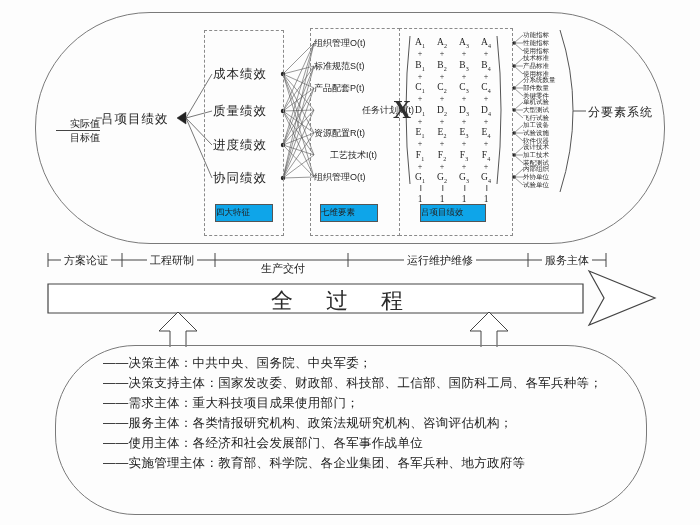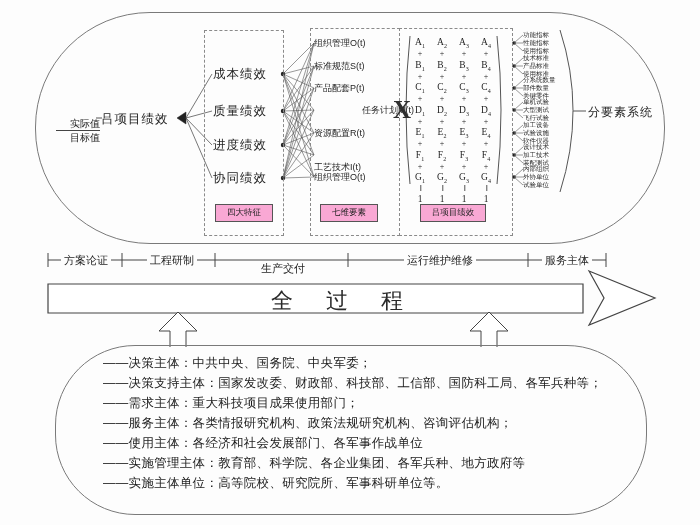--- a/index.html
+++ b/index.html
@@ -7,21 +7,21 @@
          font-family:"Liberation Sans",sans-serif;color:#222;}
   .abs{position:absolute;white-space:nowrap;}
   svg.overlay{position:absolute;left:0;top:0;pointer-events:none;}
   .stadium{position:absolute;border:1px solid #7a7a7a;background:transparent;}
   .stadium.top{left:35px;top:12px;width:628px;height:230px;border-radius:115px;}
   .stadium.bottom{left:55px;top:345px;width:590px;height:168px;border-radius:80px;}
   .dashed-box{position:absolute;border:1px dashed #8a8a8a;}
   .box1{left:204px;top:30px;width:78px;height:204px;}
   .box2{left:310px;top:28px;width:88px;height:206px;}
   .box3{left:399px;top:28px;width:112px;height:206px;}
-  .cap-box{position:absolute;border:1px solid #555;background:#f9a8d4;text-align:center;
+  .cap-box{position:absolute;border:1px solid #555;background:#0ea5e9;text-align:left;
            font-size:8.5px;line-height:15px;height:16px;color:#222;}
   #cap1{left:215px;top:204px;width:56px;}
   #cap2{left:320px;top:204px;width:56px;}
   #cap3{left:420px;top:204px;width:64px;}
   .fraction{left:56px;top:117px;width:44px;text-align:right;font-size:10px;line-height:13px;color:#222;}
   .fraction .num{border-bottom:1px solid #444;}
   .root-label{left:101px;top:111px;font-size:12.5px;letter-spacing:1px;color:#1e1e1e;}
   .perf-item{position:absolute;width:60px;text-align:left;font-size:12.5px;letter-spacing:1px;color:#1e1e1e;white-space:nowrap;}
   .elem-item{position:absolute;left:314px;font-size:9px;line-height:12px;color:#1e1e1e;white-space:nowrap;}
   .xsign{left:393px;top:96px;font-family:"Liberation Serif",serif;font-size:25px;font-weight:600;color:#2e2e2e;}
@@ -148,21 +148,21 @@
       <div class="perf-item" style="left: 213px; top: 103px;">质量绩效</div>
       <div class="perf-item" style="left: 213px; top: 137px;">进度绩效</div>
       <div class="perf-item" style="left: 213px; top: 170px;">协同绩效</div>
     </div>
   <div id="elem-items">
       <div class="elem-item" style="top: 37px;">组织管理O(t)</div>
       <div class="elem-item" style="top: 60px;">标准规范S(t)</div>
       <div class="elem-item" style="top: 82px;">产品配套P(t)</div>
       <div class="elem-item" style="top: 104px; padding-left: 48px;">任务计划M(t)</div>
       <div class="elem-item" style="top: 127px;">资源配置R(t)</div>
-      <div class="elem-item" style="top: 161px;">工艺技术I(t)</div>
+      <div class="elem-item" style="top: 149px; padding-left: 16px;">工艺技术I(t)</div>
       <div class="elem-item" style="top: 171px;">组织管理O(t)</div>
     </div>
 
   <div class="abs xsign">X</div>
 
   <div class="matrix-grid" id="matrix-grid">
       <div class="m-letter">A<sub>1</sub></div>
       <div class="m-letter">A<sub>2</sub></div>
       <div class="m-letter">A<sub>3</sub></div>
       <div class="m-letter">A<sub>4</sub></div>
@@ -265,16 +265,15 @@
   <div class="abs arrow-label">全过程</div>
 
   <div class="stadium bottom"></div>
   <div class="abs bottom-lines" id="bottom-lines">
       <div class="bottom-line">——决策主体：中共中央、国务院、中央军委；</div>
       <div class="bottom-line">——决策支持主体：国家发改委、财政部、科技部、工信部、国防科工局、各军兵种等；</div>
       <div class="bottom-line">——需求主体：重大科技项目成果使用部门；</div>
       <div class="bottom-line">——服务主体：各类情报研究机构、政策法规研究机构、咨询评估机构；</div>
       <div class="bottom-line">——使用主体：各经济和社会发展部门、各军事作战单位</div>
       <div class="bottom-line">——实施管理主体：教育部、科学院、各企业集团、各军兵种、地方政府等</div>
-      <div class="bottom-line">——实施主体单位：高等院校、研究院所、军事科研单位等。</div>
     </div>
 
 </div>
 
 </body></html>

